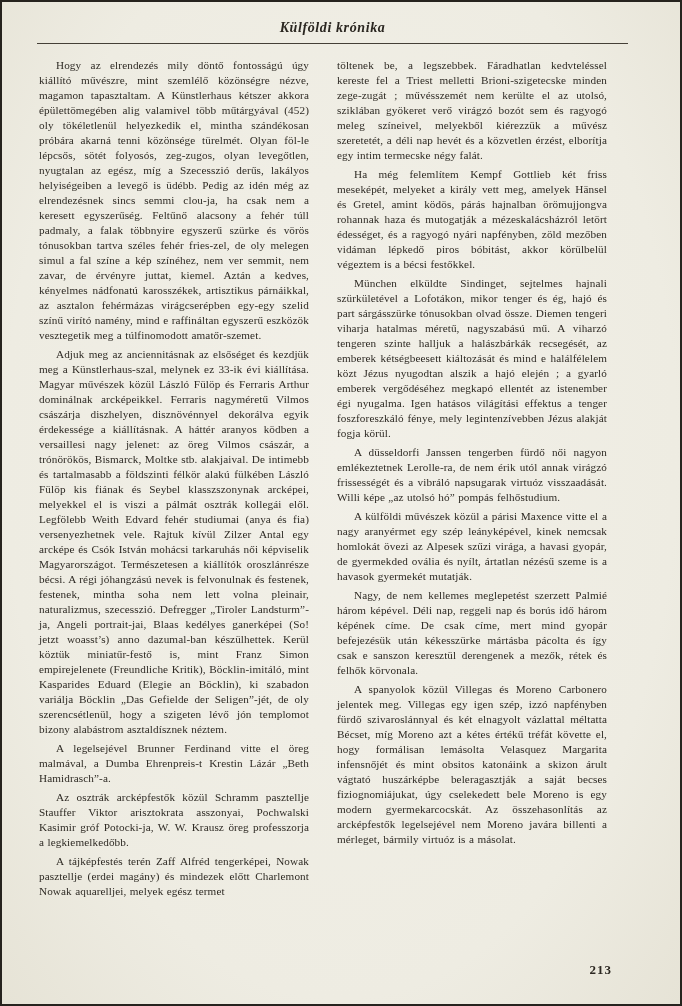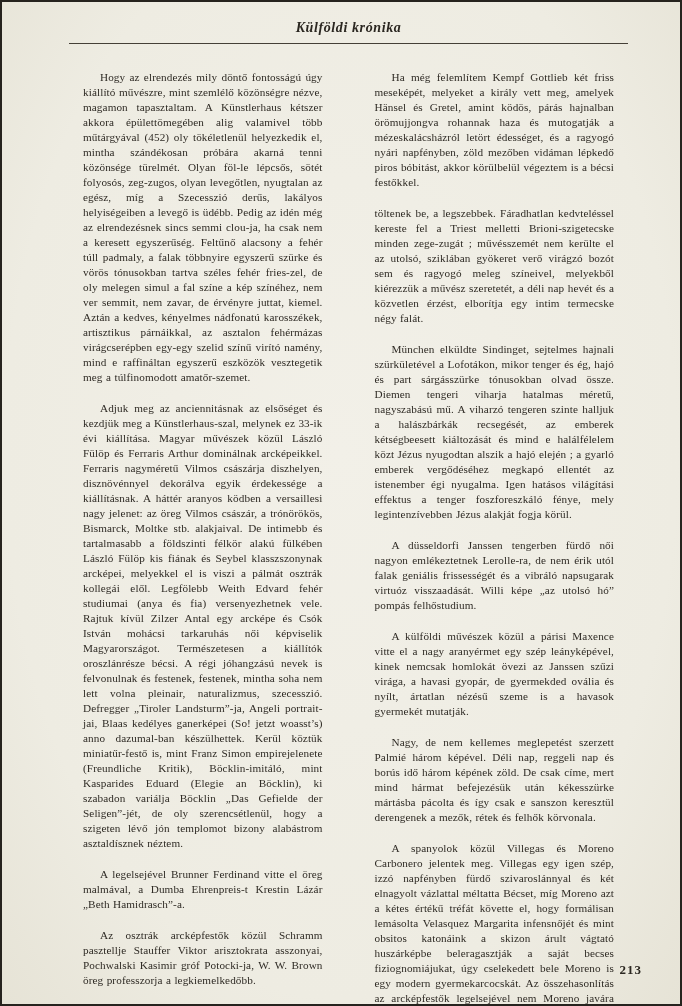--- a/index.html
+++ b/index.html
@@ -10,21 +10,21 @@
   .page {
     position: relative;
     box-sizing: border-box;
     width: 682px;
     height: 1006px;
     margin: 0;
     border: 2px solid #26231e;
     background: radial-gradient(ellipse at 50% 45%, #f2f0e8 0%, #eeece2 70%, #e6e3d6 100%);
     font-family: "Liberation Serif", "DejaVu Serif", serif;
     color: #2e2a24;
-    padding: 14px 50px 0 65px;
+    padding: 14px 50px 0 33px;
     overflow: hidden;
   }
   .header { margin-bottom: 10px; }
   .title {
     margin: 4px 0 7px 0;
     text-align: center;
     font-style: italic;
     font-weight: bold;
     font-size: 14px;
     letter-spacing: 0.6px;
@@ -42,27 +42,27 @@
   }
   .col {
     width: 278px;
     text-align: justify;
     font-size: 11.2px;
     line-height: 15px;
     letter-spacing: 0.1px;
     word-spacing: 0.5px;
   }
   .para {
-    margin: 16px;
+    margin: 4px;
     text-indent: 17px;
   }
   .para.no-indent { text-indent: 0; }
   .page-number {
     position: absolute;
-    right: 38px;
+    right: 68px;
     bottom: 26px;
     font-size: 13px;
     font-weight: bold;
     letter-spacing: 1px;
     color: #2b2721;
   }
 </style>
 </head>
 <body>
 
@@ -70,28 +70,28 @@
   <div class="header">
     <h1 class="title">Külföldi krónika</h1>
     <div class="rule"></div>
   </div>
 
   <div class="columns">
     <div class="col">
       <p class="para">Hogy az elrendezés mily döntő fontosságú úgy kiállító művészre, mint szemlélő közönségre nézve, magamon tapasztaltam. A Künstlerhaus kétszer akkora épülettömegében alig valamivel több műtárgyával (452) oly tökéletlenül helyezkedik el, mintha szándékosan próbára akarná tenni közönsége türelmét. Olyan föl-le lépcsős, sötét folyosós, zeg-zugos, olyan levegőtlen, nyugtalan az egész, míg a Szecesszió derűs, lakályos helyiségeiben a levegő is üdébb. Pedig az idén még az elrendezésnek sincs semmi clou-ja, ha csak nem a keresett egyszerűség. Feltűnő alacsony a fehér túll padmaly, a falak többnyire egyszerű szürke és vörös tónusokban tartva széles fehér fries-zel, de oly melegen simul a fal színe a kép színéhez, nem ver semmit, nem zavar, de érvényre juttat, kiemel. Aztán a kedves, kényelmes nádfonatú karosszékek, artisztikus párnáikkal, az asztalon fehérmázas virágcserépben egy-egy szelid színű virító namény, mind e raffináltan egyszerű eszközök vesztegetik meg a túlfinomodott amatőr-szemet.</p>
       <p class="para">Adjuk meg az anciennitásnak az elsőséget és kezdjük meg a Künstlerhaus-szal, melynek ez 33-ik évi kiállítása. Magyar művészek közül László Fülöp és Ferraris Arthur dominálnak arcképeikkel. Ferraris nagyméretű Vilmos császárja diszhelyen, disznövénnyel dekorálva egyik érdekessége a kiállításnak. A háttér aranyos ködben a versaillesi nagy jelenet: az öreg Vilmos császár, a trónörökös, Bismarck, Moltke stb. alakjaival. De intimebb és tartalmasabb a földszinti félkör alakú fülkében László Fülöp kis fiának és Seybel klasszszonynak arcképei, melyekkel el is viszi a pálmát osztrák kollegái elől. Legfölebb Weith Edvard fehér studiumai (anya és fia) versenyezhetnek vele. Rajtuk kívül Zilzer Antal egy arcképe és Csók István mohácsi tarkaruhás női képviselik Magyarországot. Természetesen a kiállítók oroszlánrésze bécsi. A régi jóhangzású nevek is felvonulnak és festenek, festenek, mintha soha nem lett volna pleinair, naturalizmus, szecesszió. Defregger „Tiroler Landsturm”-ja, Angeli portrait-jai, Blaas kedélyes ganerképei (So! jetzt woasst’s) anno dazumal-ban készülhettek. Kerül köztük miniatűr-festő is, mint Franz Simon empirejelenete (Freundliche Kritik), Böcklin-imitáló, mint Kasparides Eduard (Elegie an Böcklin), ki szabadon variálja Böcklin „Das Gefielde der Seligen”-jét, de oly szerencsétlenül, hogy a szigeten lévő jón templomot bizony alabástrom asztaldísznek néztem.</p>
       <p class="para">A legelsejével Brunner Ferdinand vitte el öreg malmával, a Dumba Ehrenpreis-t Krestin Lázár „Beth Hamidrasch”-a.</p>
-      <p class="para">Az osztrák arcképfestők közül Schramm pasztellje Stauffer Viktor arisztokrata asszonyai, Pochwalski Kasimir gróf Potocki-ja, W. W. Brown öreg professzorja a legkiemelkedőbb.</p>
+      <p class="para">Az osztrák arcképfestők közül Schramm pasztellje Stauffer Viktor arisztokrata asszonyai, Pochwalski Kasimir gróf Potocki-ja, W. W. Krausz öreg professzorja a legkiemelkedőbb.</p>
       <p class="para">A tájképfestés terén Zaff Alfréd tengerképei, Nowak pasztellje (erdei magány) és mindezek előtt Charlemont Nowak aquarelljei, melyek egész termet</p>
     </div>
     <div class="col">
+      <p class="para no-indent">töltenek be, a legszebbek. Fáradhatlan kedvteléssel kereste fel a Triest melletti Brioni-szigetecske minden zege-zugát ; művésszemét nem kerülte el az utolsó, sziklában gyökeret verő virágzó bozót sem és ragyogó meleg színeivel, melyekből kiérezzük a művész szeretetét, a déli nap hevét és a közvetlen érzést, elborítja egy intim termecske négy falát.</p>
       <p class="para">Ha még felemlítem Kempf Gottlieb két friss meseképét, melyeket a király vett meg, amelyek Hänsel és Gretel, amint ködös, párás hajnalban örömujjongva rohannak haza és mutogatják a mézeskalácsházról letört édességet, és a ragyogó nyári napfényben, zöld mezőben vidáman lépkedő piros bóbitást, akkor körülbelül végeztem is a bécsi festőkkel.</p>
-      <p class="para no-indent">töltenek be, a legszebbek. Fáradhatlan kedvteléssel kereste fel a Triest melletti Brioni-szigetecske minden zege-zugát ; művésszemét nem kerülte el az utolsó, sziklában gyökeret verő virágzó bozót sem és ragyogó meleg színeivel, melyekből kiérezzük a művész szeretetét, a déli nap hevét és a közvetlen érzést, elborítja egy intim termecske négy falát.</p>
       <p class="para">München elküldte Sindinget, sejtelmes hajnali szürkületével a Lofotákon, mikor tenger és ég, hajó és part sárgásszürke tónusokban olvad össze. Diemen tengeri viharja hatalmas méretű, nagyszabású mű. A viharzó tengeren szinte halljuk a halászbárkák recsegését, az emberek kétségbeesett kiáltozását és mind e halálfélelem közt Jézus nyugodtan alszik a hajó elején ; a gyarló emberek vergődéséhez megkapó ellentét az istenember égi nyugalma. Igen hatásos világítási effektus a tenger foszforeszkáló fénye, mely legintenzívebben Jézus alakját fogja körül.</p>
-      <p class="para">A düsseldorfi Janssen tengerben fürdő női nagyon emlékeztetnek Lerolle-ra, de nem érik utól falak geniális frissességét és a vibráló napsugarak virtuóz visszaadását. Willi képe „az utolsó hó” pompás felhőstudium.</p>
-      <p class="para">A külföldi művészek közül a párisi Maxence vitte el a nagy aranyérmet egy szép leányképével, kinek nemcsak homlokát övezi az Janssen szűzi virága, a havasi gyopár, de gyermekded ovália és nyílt, ártatlan nézésű szeme is a havasok gyermekét mutatják.</p>
-      <p class="para">Nagy, de nem kellemes meglepetést szerzett Palmié három képével. Déli nap, reggeli nap és borús idő három képének zöld. De csak címe, mert mind hármat befejezésük után kékesszürke mártásba pácolta és így csak e sanszon keresztül derengenek a mezők, rétek és felhők körvonala.</p>
+      <p class="para">A düsseldorfi Janssen tengerben fürdő női nagyon emlékeztetnek Lerolle-ra, de nem érik utól annak virágzó frissességét és a vibráló napsugarak virtuóz visszaadását. Willi képe „az utolsó hó” pompás felhőstudium.</p>
+      <p class="para">A külföldi művészek közül a párisi Maxence vitte el a nagy aranyérmet egy szép leányképével, kinek nemcsak homlokát övezi az Alpesek szűzi virága, a havasi gyopár, de gyermekded ovália és nyílt, ártatlan nézésű szeme is a havasok gyermekét mutatják.</p>
+      <p class="para">Nagy, de nem kellemes meglepetést szerzett Palmié három képével. Déli nap, reggeli nap és borús idő három képének címe. De csak címe, mert mind gyopár befejezésük után kékesszürke mártásba pácolta és így csak e sanszon keresztül derengenek a mezők, rétek és felhők körvonala.</p>
       <p class="para">A spanyolok közül Villegas és Moreno Carbonero jelentek meg. Villegas egy igen szép, izzó napfényben fürdő szivaroslánnyal és két elnagyolt vázlattal méltatta Bécset, míg Moreno azt a kétes értékű tréfát követte el, hogy formálisan lemásolta Velasquez Margarita infensnőjét és mint obsitos katonáink a skizon árult vágtató huszárképbe beleragasztják a saját becses fiziognomiájukat, úgy cselekedett bele Moreno is egy modern gyermekarcocskát. Az összehasonlítás az arcképfestők legelsejével nem Moreno javára billenti a mérleget, bármily virtuóz is a másolat.</p>
     </div>
   </div>
 
   <div class="page-number">213</div>
 </div>
 
 </body></html>

